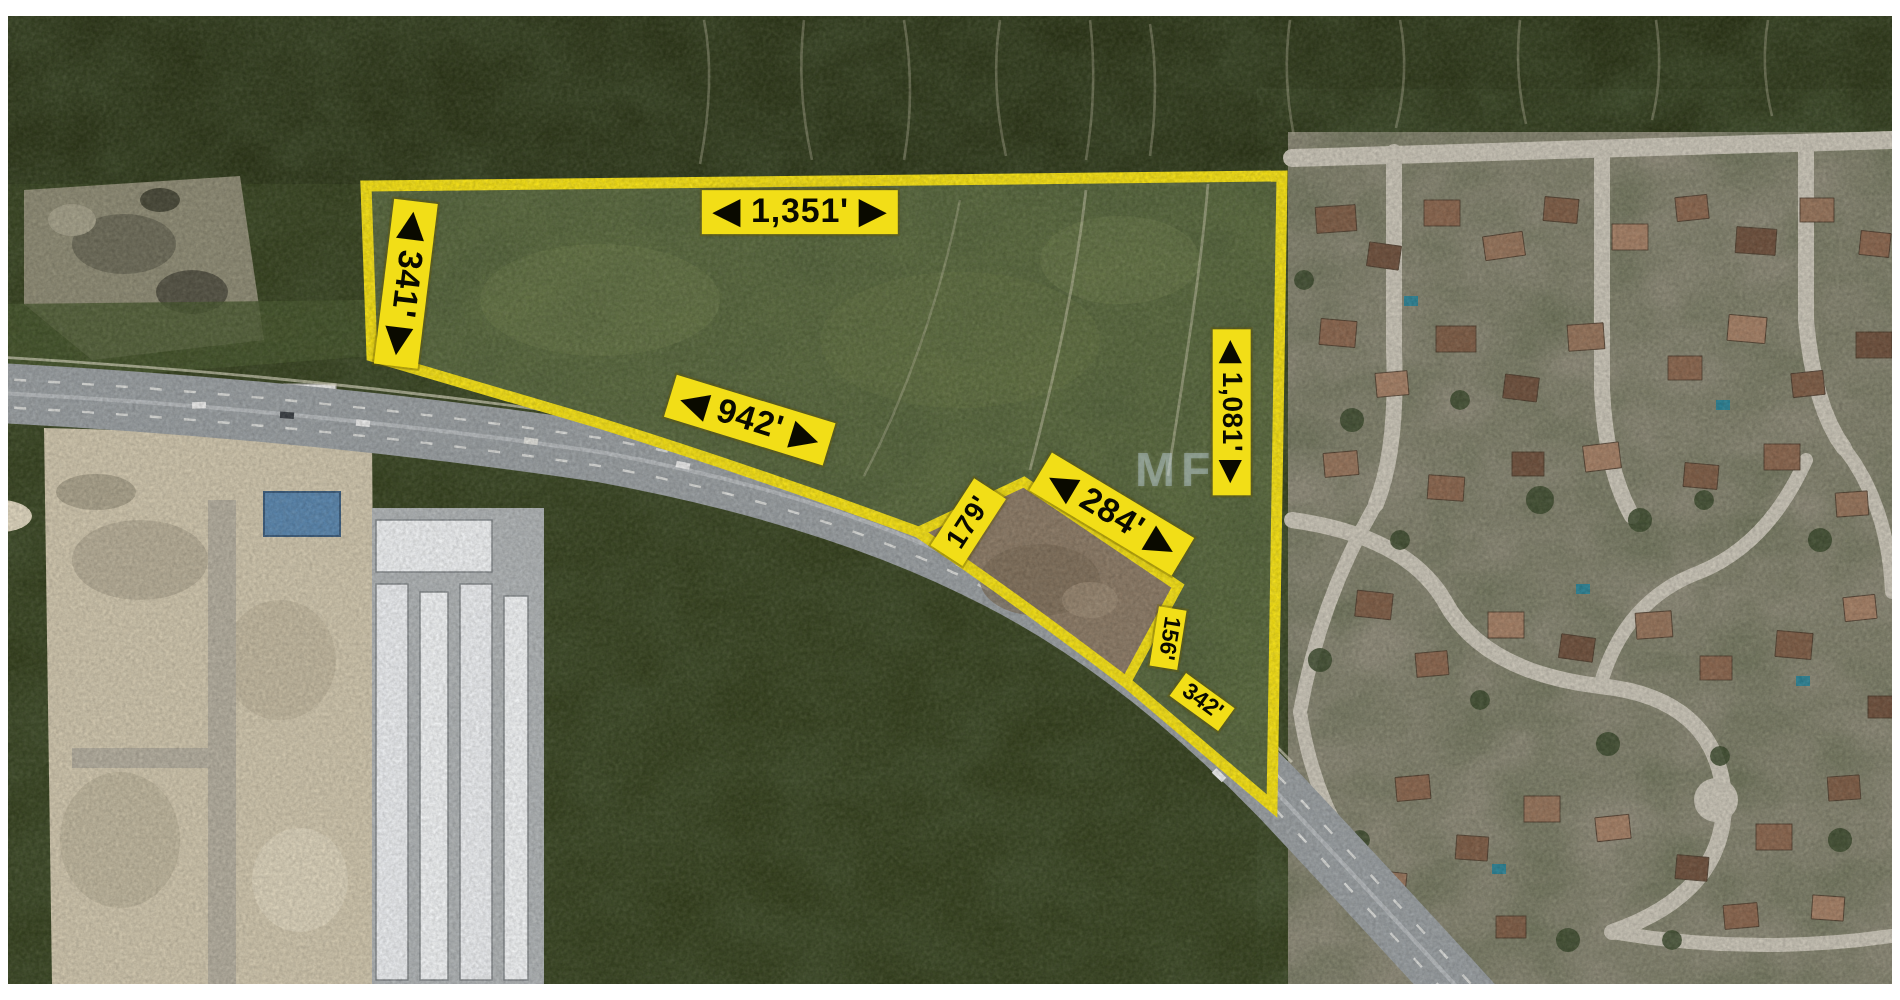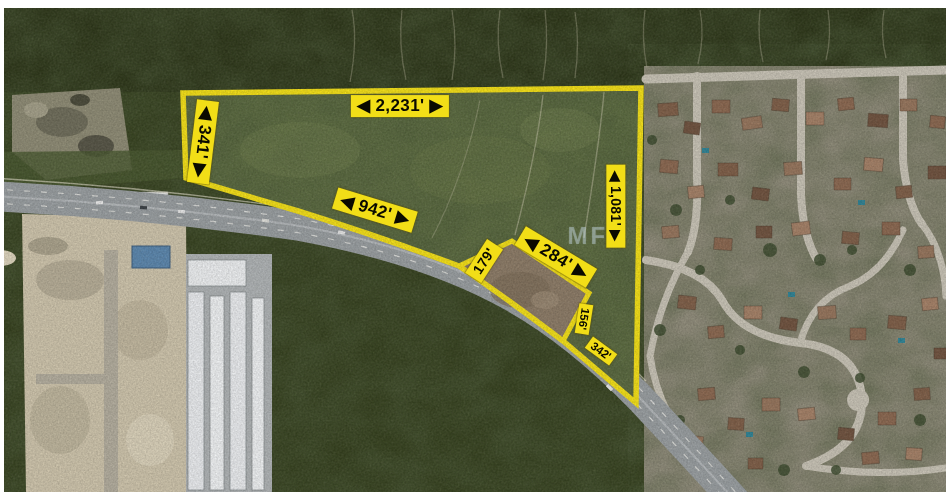--- a/index.html
+++ b/index.html
@@ -225,21 +225,21 @@
     <path d="M459,266 L512,241 L589,293 L563,341" stroke-width="5"></path>
   </g>
 
   <rect x="4" y="8" width="942" height="484" filter="url(#speck)" opacity=".16"></rect>
   <rect x="4" y="8" width="942" height="484" filter="url(#speckL)" opacity=".10"></rect>
 </svg>
 </div>
 
 <div class="labels">
   <div class="wm" style="left:598px;top:236px;">MFR</div>
-  <div class="dim dim-lg" style="left:400px;top:106px;--r:0deg;">◀ 2,231' ▶</div>
+  <div class="dim dim-lg" style="left:400px;top:106px;--r:0deg;">◀ 1,351' ▶</div>
   <div class="dim dim-lg" style="left:203px;top:142px;--r:97deg;">◀ 341' ▶</div>
   <div class="dim dim-lg" style="left:375px;top:210px;--r:17deg;">◀ 942' ▶</div>
   <div class="dim dim-md" style="left:484px;top:261px;--r:-57deg;">179'</div>
   <div class="dim dim-lg" style="left:556px;top:257px;--r:31deg;">◀ 284' ▶</div>
   <div class="dim dim-md" style="left:616px;top:206px;--r:90deg;">◀ 1,081' ▶</div>
   <div class="dim dim-sm" style="left:584px;top:319px;--r:99deg;">156'</div>
   <div class="dim dim-sm" style="left:601px;top:351px;--r:36deg;">342'</div>
 </div>
 
 </body></html>

